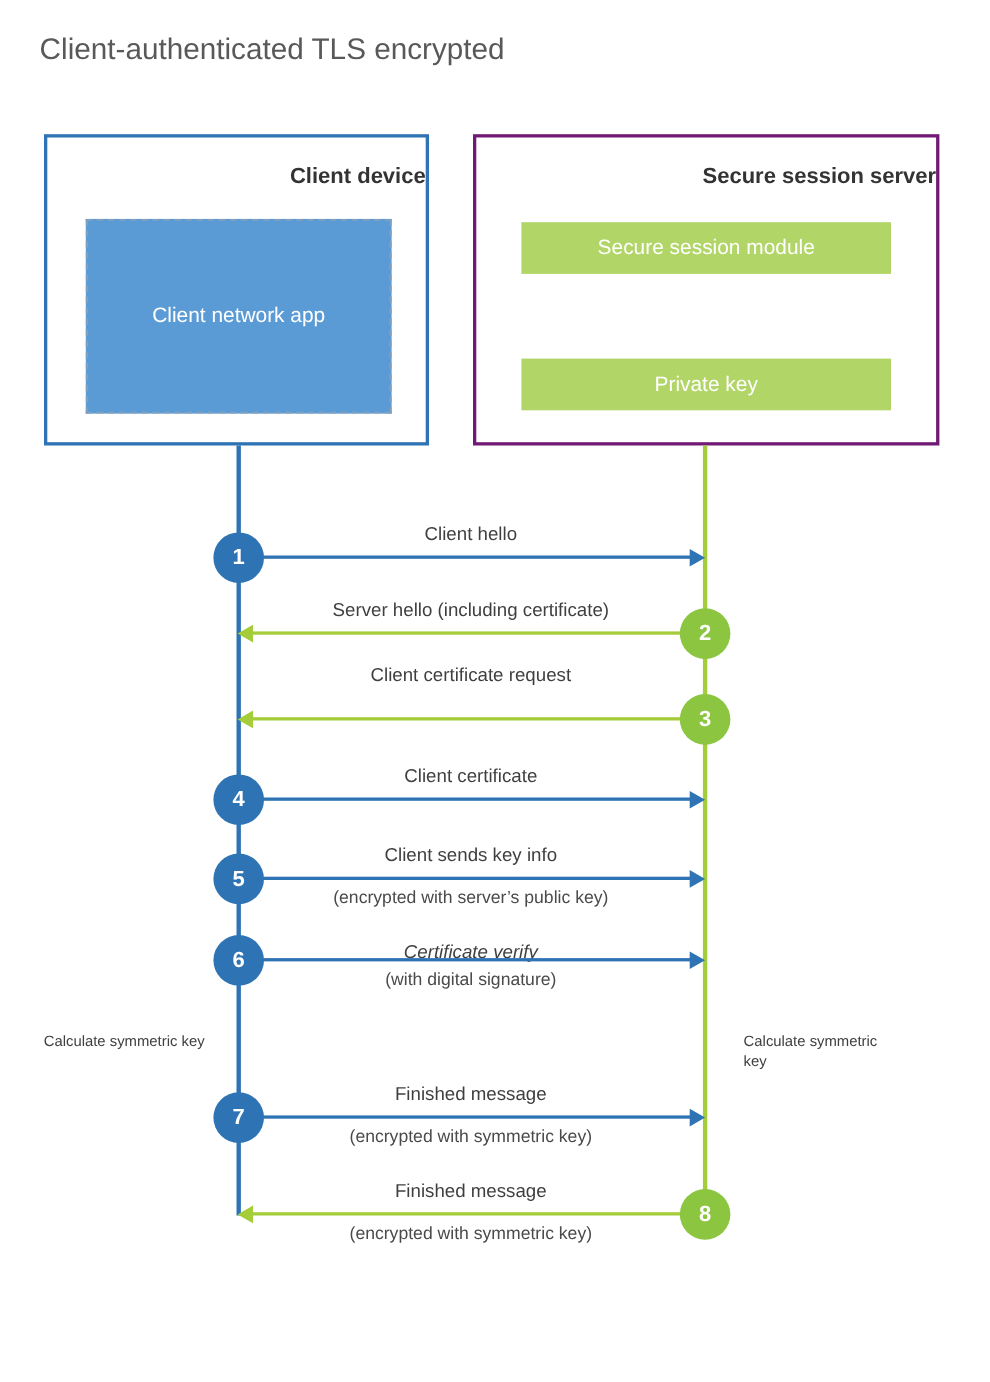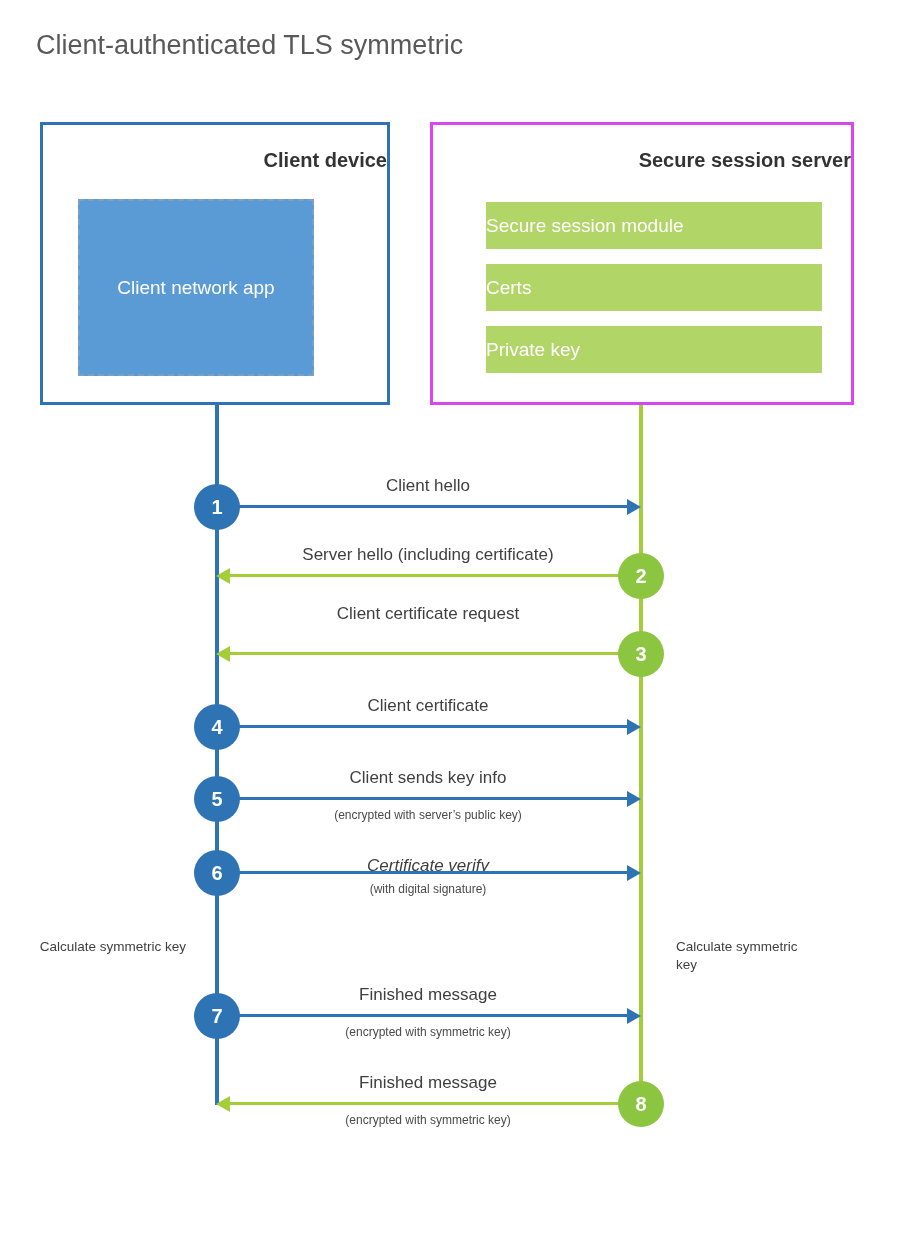--- a/index.html
+++ b/index.html
@@ -4,66 +4,65 @@
 <style>
   * { margin:0; padding:0; box-sizing:border-box; }
   html,body { background:#ffffff; }
   body { font-family:"Liberation Sans","DejaVu Sans",sans-serif; }
   .page { position:relative; width:900px; height:1256px; background:#ffffff; overflow:hidden; }
 
   .diagram-title { position:absolute; left:36px; top:30px; font-size:27px; font-weight:400; color:#595959; }
 
   
   .client-box { position:absolute; left:40px; top:122px; width:350px; height:283px; border:3px solid #2e74b5; background:#fff; }
-  .server-box { position:absolute; left:430px; top:122px; width:424px; height:283px; border:3px solid #d946ef; background:#fff; }
+  .server-box { position:absolute; left:430px; top:122px; width:424px; height:283px; border:3px solid #701a75; background:#fff; }
   .box-heading { position:absolute; top:24px; left:0; width:100%; text-align:right; font-size:20px; font-weight:700; color:#333333; }
-  .app-box { position:absolute; left:35px; top:74px; width:236px; height:177px; background:#5b9bd5; border:2px dashed #7f9fc0; display:flex; align-items:center; justify-content:center; }
+  .app-box { position:absolute; left:35px; top:74px; width:278px; height:177px; background:#5b9bd5; border:2px dashed #7f9fc0; display:flex; align-items:center; justify-content:center; }
   .app-box .app-label { width:170px; text-align:center; font-size:19px; color:#ffffff; line-height:1.45; }
-  .server-bar { position:absolute; left:41px; width:336px; height:47px; background:#b2d568; color:#ffffff; font-size:19px; line-height:47px;margin-left:12px; }
+  .server-bar { position:absolute; left:41px; width:336px; height:47px; background:#b2d568; color:#ffffff; font-size:19px; text-align:center; line-height:47px; }
 
   
   .vline { position:absolute; top:405px; height:700px; width:4px; }
   .v-blue { left:215px; background:#2e74b5; }
   .v-green { left:639px; background:#a4cd39; }
 
   
   .circle { position:absolute; width:46px; height:46px; border-radius:50%; color:#ffffff; font-weight:700; font-size:20px; display:flex; align-items:center; justify-content:center; z-index:3; }
   .c-blue { background:#2e74b5; left:194px; }
   .c-green { background:#8cc540; left:618px; }
   .hline { position:absolute; height:3px; z-index:1; }
   .h-blue { background:#2e74b5; left:217px; width:412px; }
   .h-green { background:#a4cd39; left:229px; width:412px; }
   .tri { position:absolute; width:0; height:0; border-top:8px solid transparent; border-bottom:8px solid transparent; z-index:2; }
   .tri-right { border-left:14px solid #2e74b5; left:627px; }
   .tri-left  { border-right:14px solid #a4cd39; left:216px; }
   .msg { position:absolute; left:198px; width:460px; text-align:center; font-size:17px; color:#3f3f3f; }
-  .sub { position:absolute; left:198px; width:460px; text-align:center; font-size:12px; color:#4a4a4a; }
+  .sub { position:absolute; left:198px; width:460px; text-align:center; font-size:16px; color:#4a4a4a; }
 
   .side-note { position:absolute; left:666px; top:763px; width:172px; font-size:13px; line-height:17px; color:#404040; }
   .calc-left  { position:absolute; left:36px;  top:938px; width:150px; text-align:right; font-size:13.5px; line-height:18px; color:#404040; }
   .calc-right { position:absolute; left:676px; top:938px; width:130px; text-align:left;  font-size:13.5px; line-height:18px; color:#404040; }
 </style>
 </head>
 <body>
 
 <div class="page">
 
-  <div class="diagram-title">Client-authenticated TLS symmetric</div>
+  <div class="diagram-title">Client-authenticated TLS encrypted</div>
 
   <div class="client-box">
     <div class="box-heading">Client device</div>
     <div class="app-box">
       <div class="app-label">Client network app</div>
     </div>
   </div>
 
   <div class="server-box">
     <div class="box-heading">Secure session server</div>
     <div class="server-bar" style="top:77px;">Secure session module</div>
-    <div class="server-bar" style="top:139px;">Certs</div>
     <div class="server-bar" style="top:201px;">Private key</div>
   </div>
 
   <div class="vline v-blue"></div>
   <div class="vline v-green"></div>
 
   <div>
     <div class="msg" style="top:476px;">Client hello</div>
     <div class="hline h-blue" style="top:505px;"></div>
     <div class="tri tri-right" style="top:499px;"></div>

